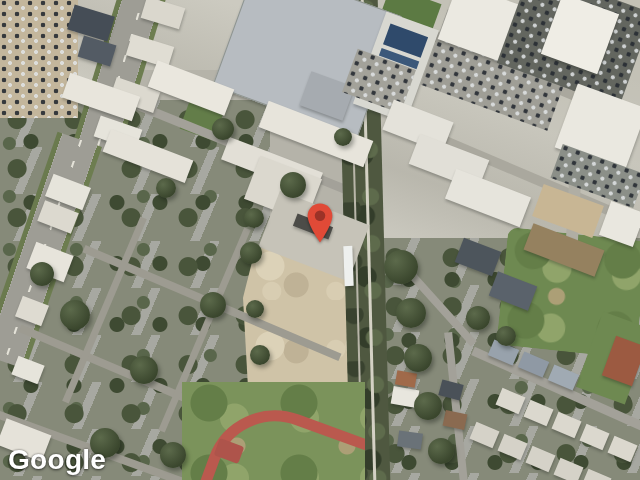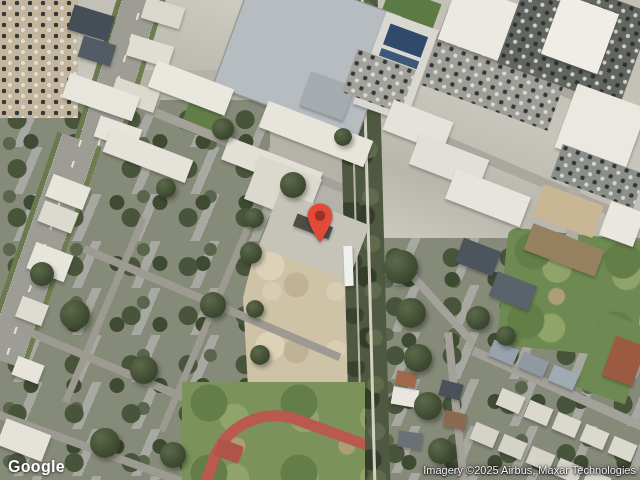--- a/index.html
+++ b/index.html
@@ -43,21 +43,21 @@
      background-size:3px 100%,2px 100%,41px 53px,37px 47px,53px 61px;
      background-position:62% 0,28% 0,0 0,0 0,0 0;
      background-repeat:no-repeat,no-repeat,repeat,repeat,repeat;}
   .grid{background-color:#b7bcc1;background-image:
      repeating-linear-gradient(90deg,#ccd1d5 0 30px,#999f a4 30px 32px,#9aa0a5 30px 33px),
      repeating-linear-gradient(0deg,rgba(255,255,255,.35) 0 26px,rgba(60,65,60,.35) 26px 29px);
      border:1px solid #8e948f;}
   #pin{position:absolute;left:306px;top:202px;width:28px;height:42px;z-index:50;
      filter:drop-shadow(0 1px 1.5px rgba(0,0,0,.45));}
   #logo{position:absolute;left:8px;bottom:4px;z-index:60;color:#fff;
-     font-size:16px;font-weight:bold;letter-spacing:.3px;
+     font-size:28px;font-weight:bold;letter-spacing:.3px;
      text-shadow:0 1px 3px rgba(0,0,0,.6),0 0 2px rgba(0,0,0,.4);}
   #attr{position:absolute;right:4px;bottom:4px;z-index:60;color:#f2f2f2;font-size:11px;
      text-shadow:0 0 2px rgba(0,0,0,.95),0 1px 2px rgba(0,0,0,.9),0 0 5px rgba(0,0,0,.6);}
 </style>
 </head>
 <body>
 
 <div id="map">
   <div class="a" style="position:absolute;inset:0;">
 
@@ -190,14 +190,13 @@
     <div class="t" style="left:160px;top:442px;width:26px;height:26px;"></div>
     <div class="t" style="left:30px;top:262px;width:24px;height:24px;"></div>
   </div>
 
   <svg id="pin" viewBox="0 0 24 36" xmlns="http://www.w3.org/2000/svg" role="img">
     <path d="M12 1.2 C6.1 1.2 1.4 5.9 1.4 11.8 c0 7.9 10.6 22.9 10.6 22.9 s10.6-15 10.6-22.9 C22.6 5.9 17.9 1.2 12 1.2 Z" fill="#E04A37"></path>
     <circle cx="12" cy="11.8" r="4.5" fill="#9B3227"></circle>
   </svg>
 
   <div id="logo">Google</div>
-  <div id="attr">Imagery ©2025 Airbus, Maxar Technologies</div>
 </div>
 
 </body></html>

